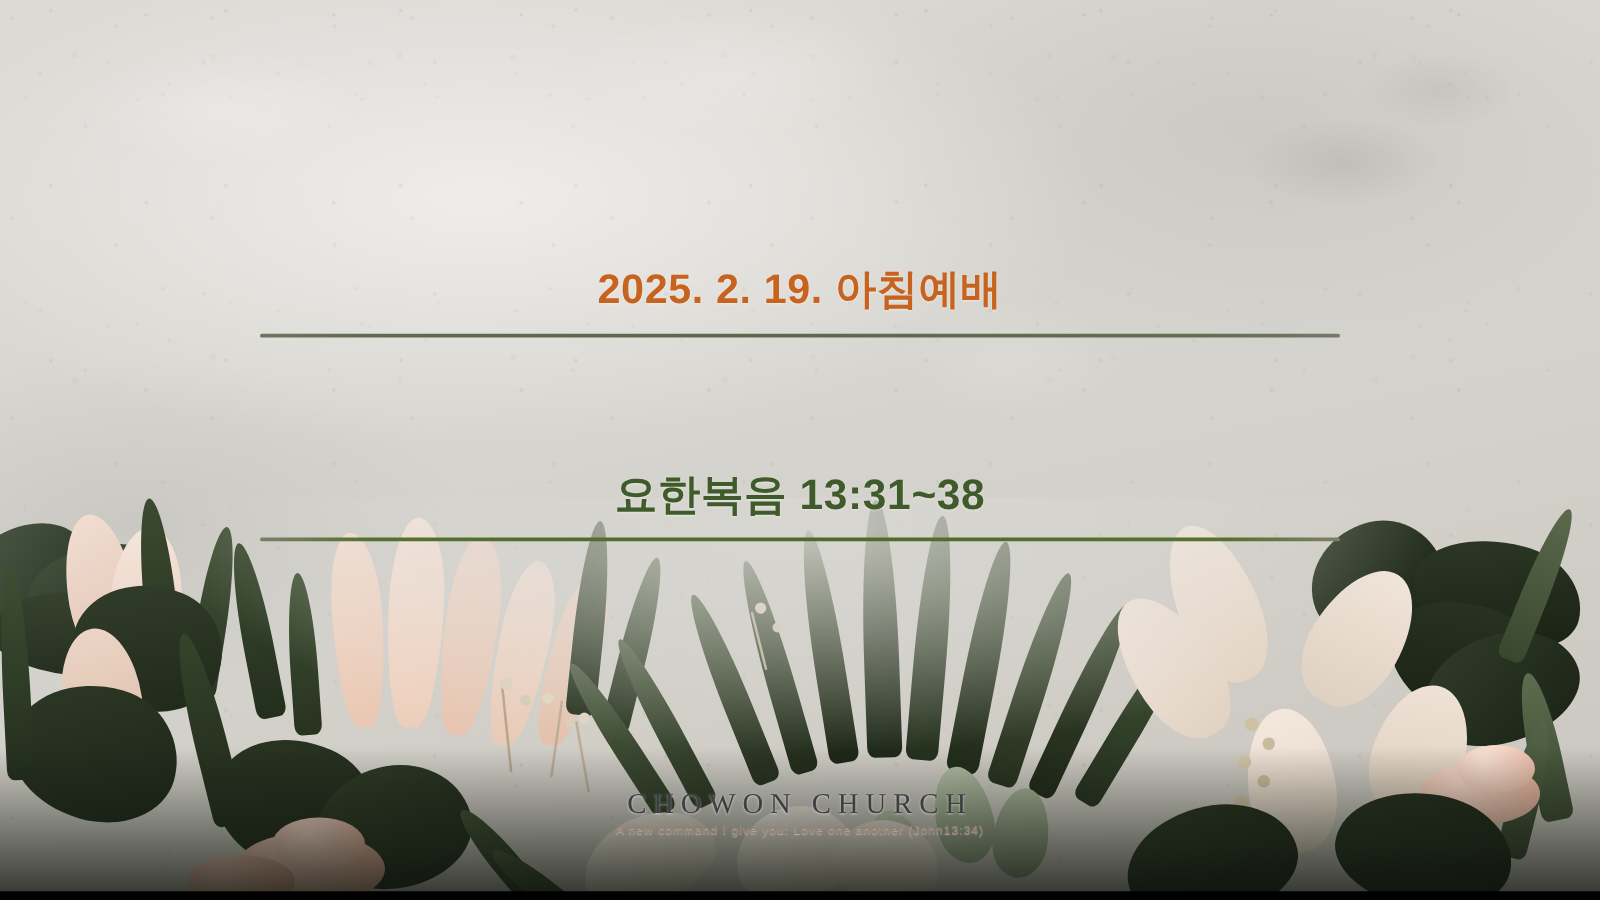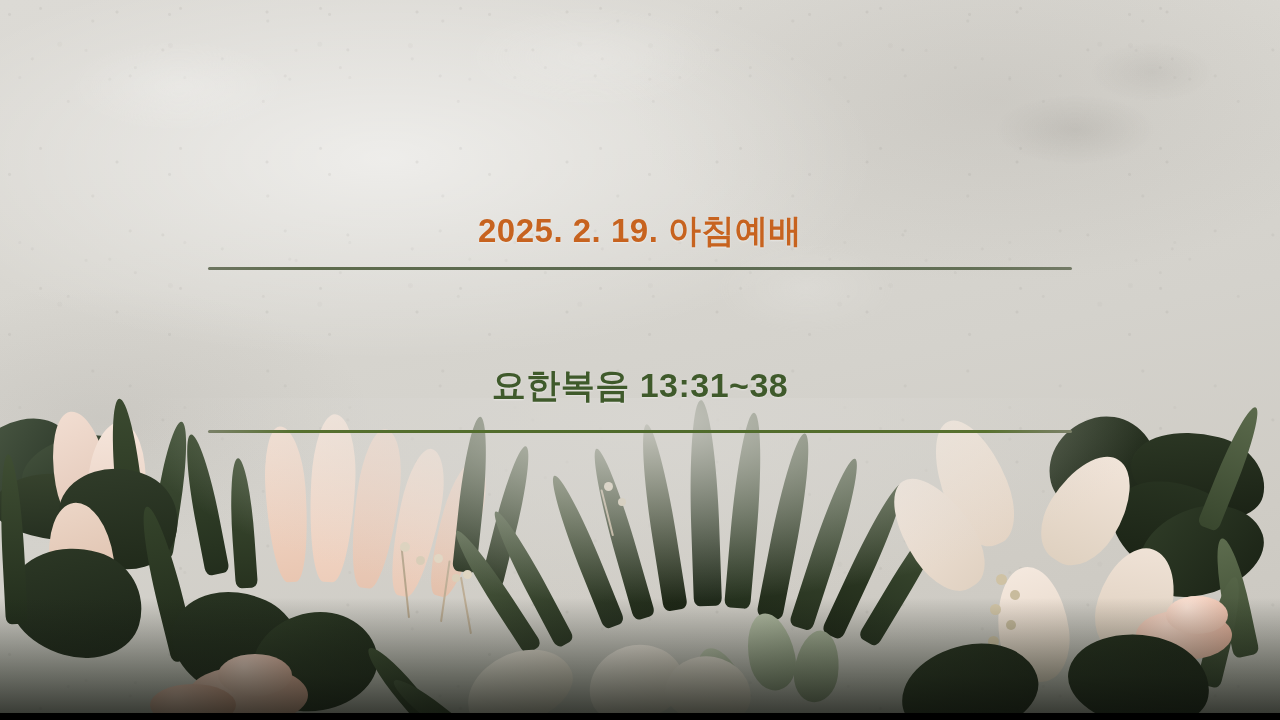--- a/index.html
+++ b/index.html
@@ -85,21 +85,21 @@
     position:absolute; left:0; top:268px; width:1280px;
     text-align:center;
     font-size:62px; font-weight:bold;
     letter-spacing:1px;
     color:#3d5a28;
     text-shadow:0 2px 3px rgba(255,255,255,.40);
     white-space:nowrap;
   }
 
   .scripture {
-    position:absolute; left:0; top:346px; width:1280px;
+    position:absolute; left:0; top:356px; width:1280px;
     text-align:center;
     font-size:34px; font-weight:bold;
     letter-spacing:.5px;
     color:#3f5a2b;
     text-shadow:0 1px 2px rgba(255,255,255,.40);
   }
 
   
   .foliage { position:absolute; left:0; top:398px; width:1280px; height:322px; overflow:hidden; }
 
@@ -261,15 +261,19 @@
     <div class="date-line">2025. 2. 19. 아침예배</div>
 
     <div class="rule rule-top"></div>
 
 
     <div class="scripture">요한복음 13:31~38</div>
 
     <div class="rule rule-bottom"></div>
   </div>
 
+  <div class="logo-wrap">
+    <div class="logo-name">CHOWON CHURCH</div>
+    <div class="logo-tag">A new command I give you: Love one another (John13:34)</div>
+  </div>
 
   <div class="bar-bottom"></div>
 </div>
 
 </body></html>

